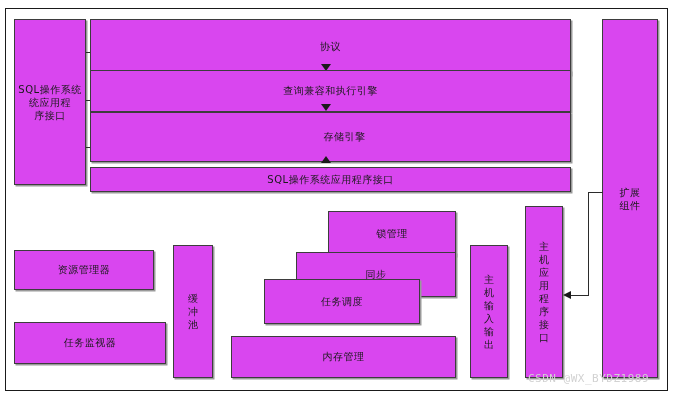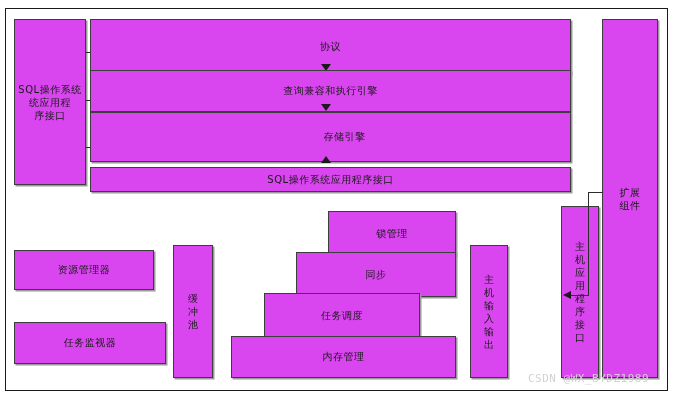--- a/index.html
+++ b/index.html
@@ -134,32 +134,32 @@
   <div class="box vert-narrow" style="left:173px; top:245px; width:40px; height:133px;">
     <span class="box-label">缓冲池</span>
   </div>
 
   <div class="box" style="left:328px; top:211px; width:128px; height:45px;">
     <span class="box-label">锁管理</span>
   </div>
   <div class="box" style="left:296px; top:252px; width:160px; height:45px;">
     <span class="box-label">同步</span>
   </div>
-  <div class="box" style="left:264px; top:293px; width:156px; height:45px;">
+  <div class="box" style="left:264px; top:279px; width:156px; height:45px;">
     <span class="box-label">任务调度</span>
   </div>
   <div class="box" style="left:231px; top:336px; width:225px; height:42px;">
     <span class="box-label">内存管理</span>
   </div>
 
   <div class="box vert-narrow" style="left:470px; top:245px; width:38px; height:133px;">
     <span class="box-label">主机输入输出</span>
   </div>
 
-  <div class="box vert-narrow" style="left:525px; top:206px; width:38px; height:172px;margin-left:36px;">
+  <div class="box vert-narrow" style="left:525px; top:206px; width:38px; height:172px;">
     <span class="box-label">主机应用程序接口</span>
   </div>
 
   <div class="box vert-narrow" style="left:602px; top:19px; width:56px; height:359px;">
     <span class="box-label" style="width:3em; word-break:break-all;">扩展组件</span>
   </div>
 
   <div class="conn conn-h" style="left:588px; top:192px; width:15px;"></div>
   <div class="conn conn-v" style="left:588px; top:192px; height:104px;"></div>
   <div class="conn conn-h" style="left:571px; top:295px; width:18px;"></div>

